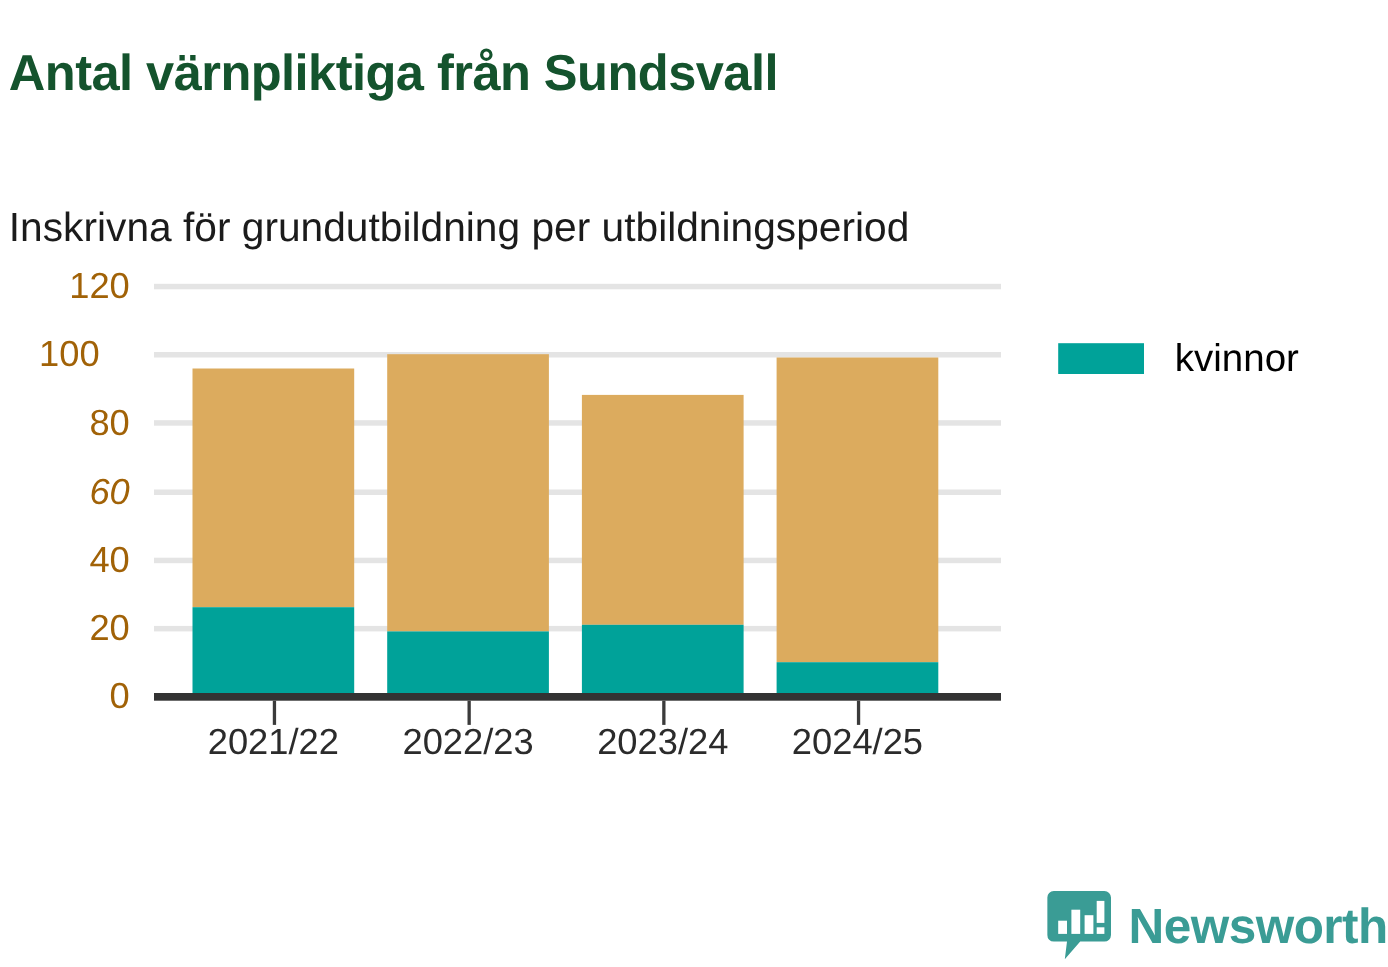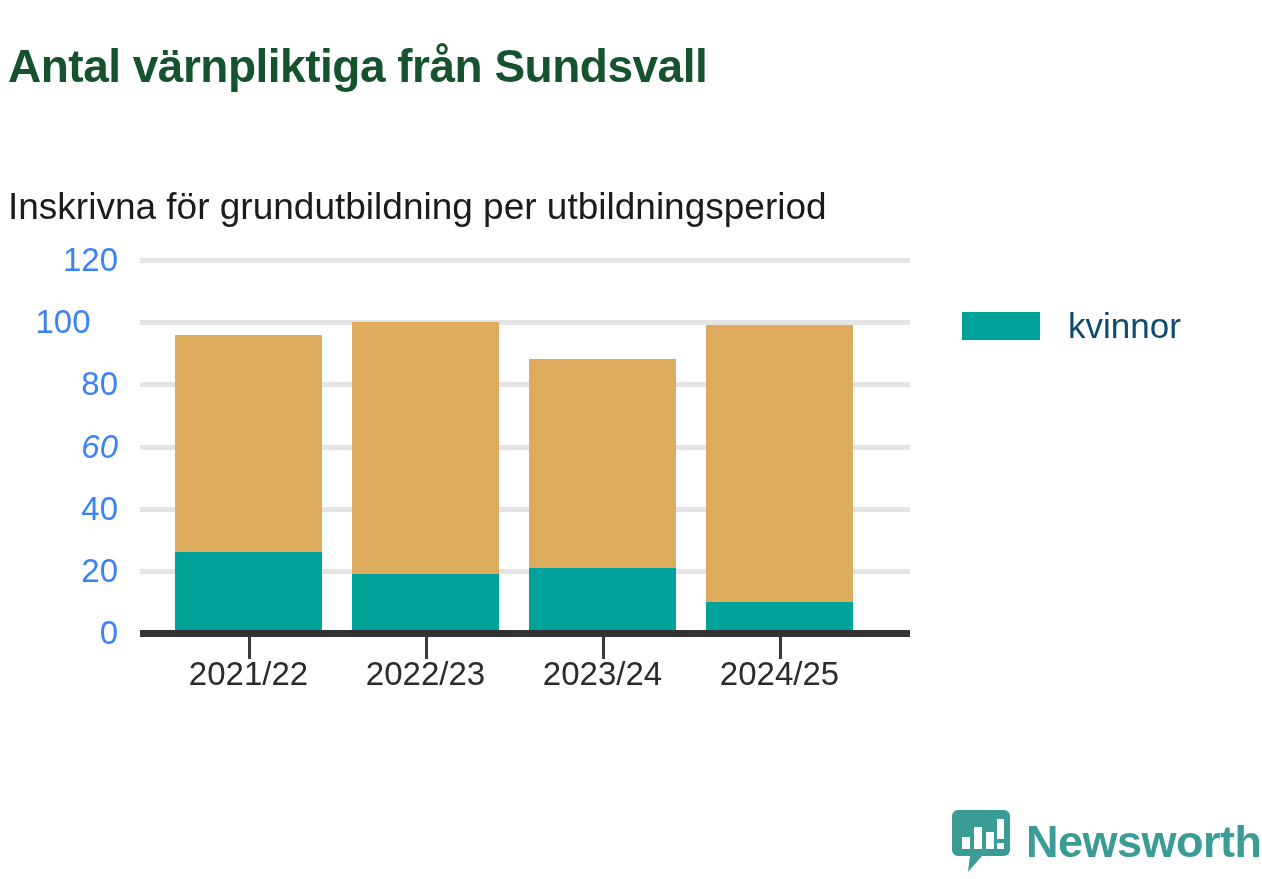--- a/index.html
+++ b/index.html
@@ -16,21 +16,21 @@
   #page-subtitle{
     position:absolute;left:8px;top:155px;
     font-size:37px;font-weight:normal;color:#1b1b1b;white-space:nowrap;
   }
 
   
   #chart{position:absolute;left:0;top:0;width:1262px;height:879px;}
 
   .y-tick-label{
     position:absolute;right:0;width:110px;text-align:right;
-    font-size:33px;color:#3b82f6;transform:translateY(-50%);
+    font-size:33px;color:#a16207;transform:translateY(-50%);
   }
   .y-axis-labels{position:absolute;left:0px;top:0;width:118px;height:879px;}
 
   .gridline{
     position:absolute;height:5px;background:#e4e4e4;
   }
 
   .baseline{
     position:absolute;left:140px;top:630px;width:770px;height:7px;background:#333333;
   }
@@ -43,21 +43,21 @@
   .x-tick{position:absolute;width:3px;height:22px;background:#3b3b3b;top:637px;}
   .x-label{
     position:absolute;top:655px;text-align:center;
     font-size:33px;color:#2b2b2b;transform:translateX(-50%);white-space:nowrap;
   }
 
   
   #legend{position:absolute;left:962px;top:296px;}
   .legend-row{display:flex;align-items:center;height:60px;}
   .legend-swatch{width:78px;height:28px;margin-right:28px;flex:0 0 auto;}
-  .legend-label{font-size:35px;color:#0c4a6e;white-space:nowrap;}
+  .legend-label{font-size:35px;color:#000000;white-space:nowrap;}
 
   
   #logo{position:absolute;left:952px;top:810px;display:flex;align-items:center;}
   #logo-mark{width:58px;height:62px;flex:0 0 auto;}
   #logo-text{
     margin-left:16px;font-size:45px;font-weight:bold;color:#3a9c95;
     letter-spacing:-0.5px;line-height:1;
   }
 </style>
 </head>

